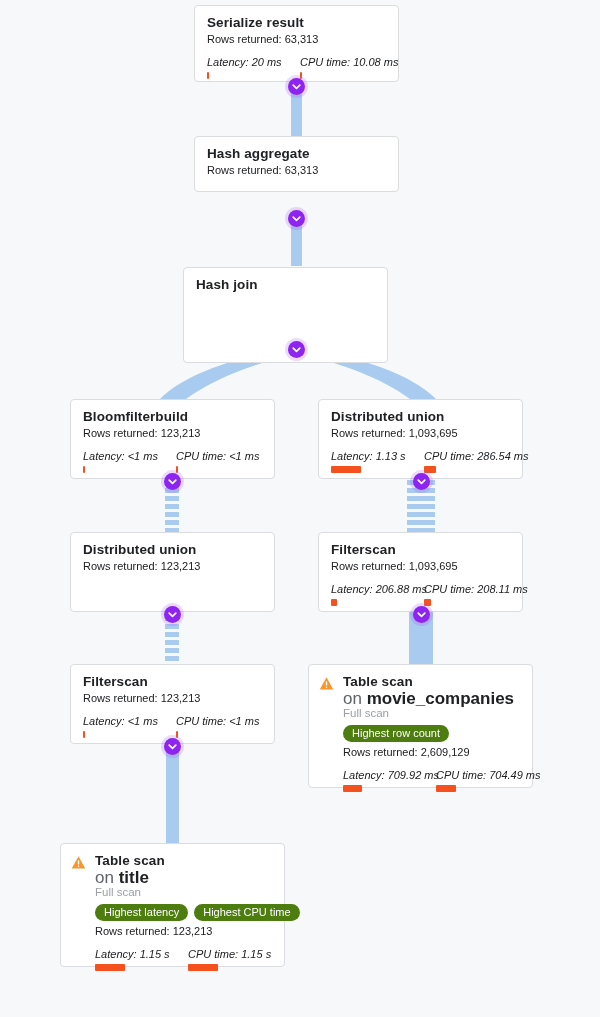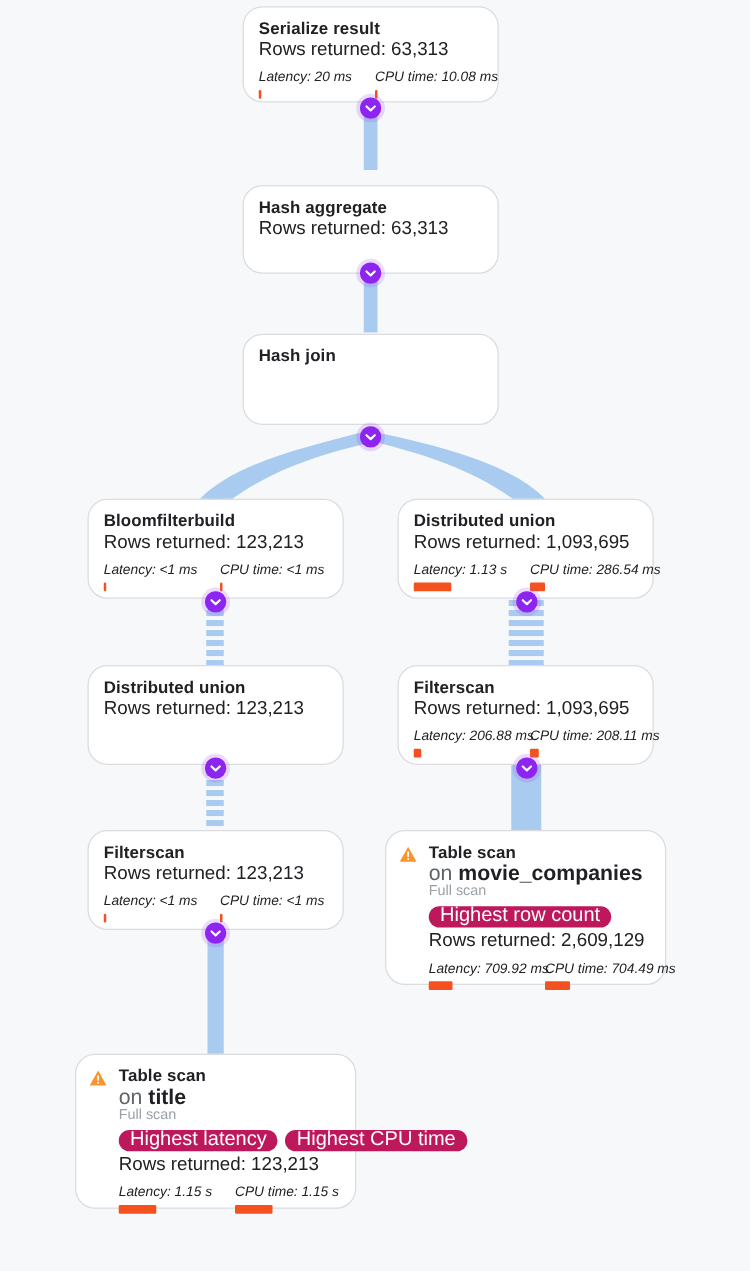--- a/index.html
+++ b/index.html
@@ -25,21 +25,21 @@
     width: 600px;
     height: 1017px;
   }
 
   
   .node {
     position: absolute;
     box-sizing: border-box;
     background: #ffffff;
     border: 1px solid #dadce0;
-    border-radius: 16px;
+    border-radius: 4px;
     padding: 9px 12px 10px 12px;
   }
   .node.scan {
     padding-left: 10px;
   }
   .node-head {
     display: flex;
     align-items: flex-start;
   }
   .warn-icon {
@@ -72,30 +72,30 @@
     font-size: 11.5px;
     color: #9aa0a6;
     line-height: 15px;
   }
   .badges {
     margin: 4px 0 3px 0;
     display: flex;
     gap: 6px;
   }
   .badge {
-    background: #be185d;
+    background: #4d7c0f;
     color: #ffffff;
-    font-size: 16px;
+    font-size: 11px;
     line-height: 14px;
     border-radius: 9px;
     padding: 1px 9px 2px 9px;
     white-space: nowrap;
   }
   .rows {
-    font-size: 15px;
+    font-size: 11px;
     color: #202124;
     line-height: 15px;
     margin-top: 1px;
   }
   .metrics {
     display: flex;
     margin-top: 9px;
   }
   .metric {
     flex: 0 0 auto;
@@ -182,33 +182,33 @@
         <div class="bar" style="width: 2px;"></div>
       </div>
     </div>
   </div>
   <div class="toggle" style="left:288px; top:78px;">
     <svg width="11" height="11" viewBox="0 0 11 11">
       <path d="M2.2 4.2 L5.5 7.3 L8.8 4.2" fill="none" stroke="#ffffff" stroke-width="1.7" stroke-linecap="round" stroke-linejoin="round"></path>
     </svg>
   </div>
 
-  <div class="node" style="left:194px; top:148px; width:205px; height:71px;">
+  <div class="node" style="left:194px; top:136px; width:205px; height:56px;">
     <div class="node-head">
       <div class="title">Hash aggregate</div>
     </div>
     <div class="rows">Rows returned: 63,313</div>
   </div>
   <div class="toggle" style="left:288px; top:210px;">
     <svg width="11" height="11" viewBox="0 0 11 11">
       <path d="M2.2 4.2 L5.5 7.3 L8.8 4.2" fill="none" stroke="#ffffff" stroke-width="1.7" stroke-linecap="round" stroke-linejoin="round"></path>
     </svg>
   </div>
 
-  <div class="node" style="left:194px; top:267px; width:205px; height:73px;">
+  <div class="node" style="left:183px; top:267px; width:205px; height:96px;">
     <div class="node-head">
       <div class="title">Hash join</div>
     </div>
   </div>
   <div class="toggle" style="left:288px; top:341px;">
     <svg width="11" height="11" viewBox="0 0 11 11">
       <path d="M2.2 4.2 L5.5 7.3 L8.8 4.2" fill="none" stroke="#ffffff" stroke-width="1.7" stroke-linecap="round" stroke-linejoin="round"></path>
     </svg>
   </div>
 

